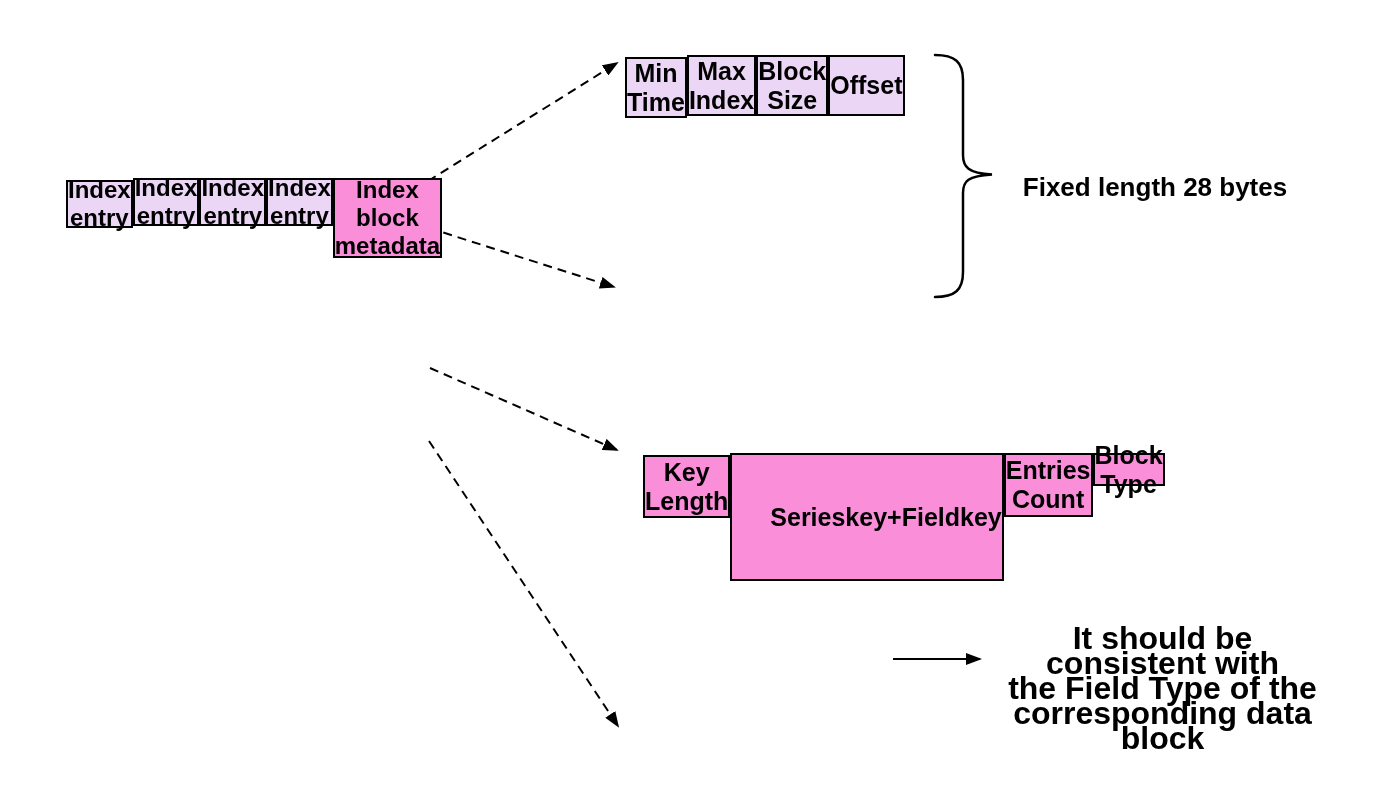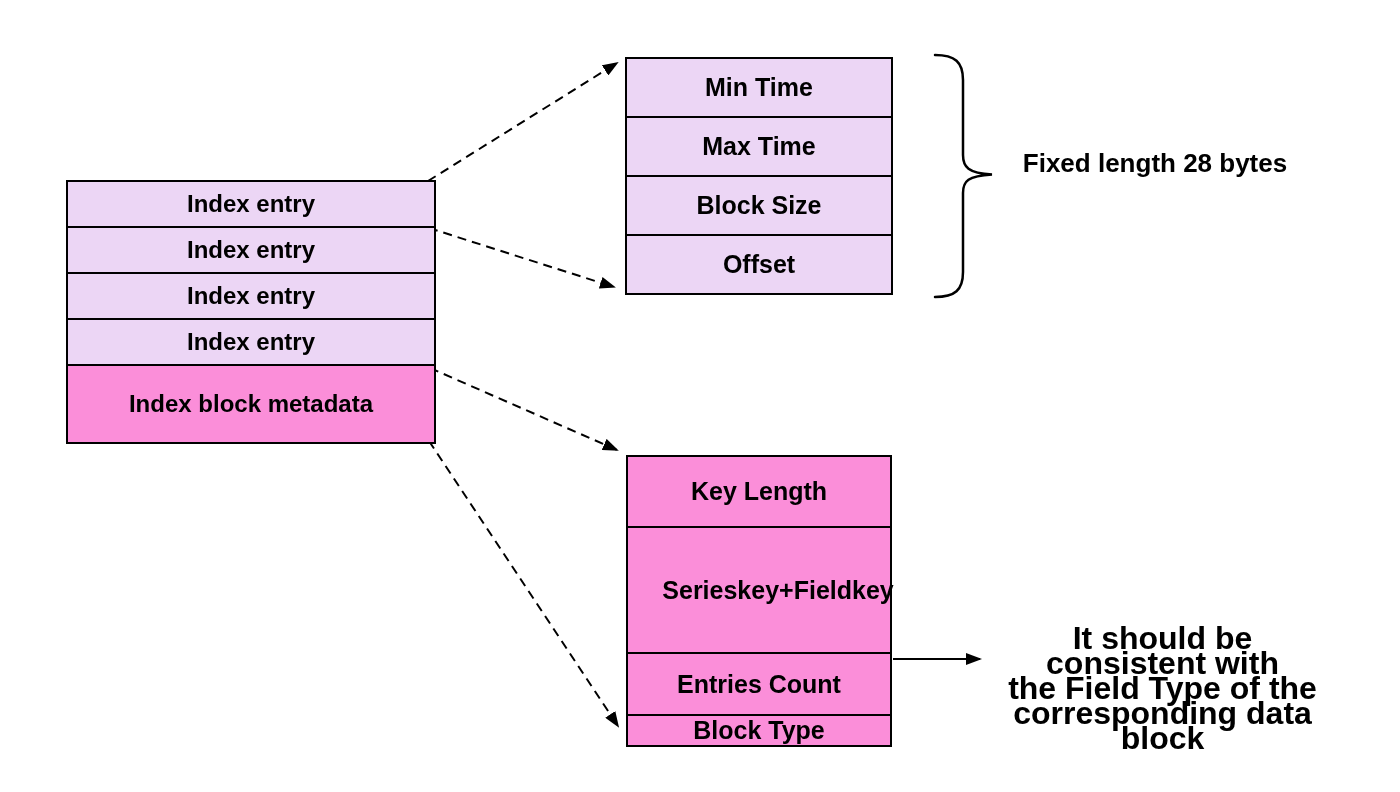--- a/index.html
+++ b/index.html
@@ -21,21 +21,21 @@
     position: absolute;
     left: 0;
     top: 0;
     width: 1400px;
     height: 792px;
     pointer-events: none;
   }
   .stack {
     position: absolute;
     display: flex;
-    flex-direction: column;
+    flex-direction: row;
   }
   .box {
     box-sizing: border-box;
     border: 2px solid #000000;
     display: flex;
     align-items: center;
     justify-content: center;
     text-align: center;
   }
   .stack .box + .box { margin-top: -2px; }
@@ -46,29 +46,29 @@
   .row-entry    { height: 48px; background: #ECD6F5; }
   .row-metadata { height: 80px; background: #FB8ED9; }
 
   
   .entry-detail-stack { left: 625px; top: 57px; width: 268px; }
   .entry-detail-stack .box { font-size: 25px; background: #ECD6F5; height: 61px; }
 
   
   .meta-detail-stack { left: 626px; top: 455px; width: 266px; }
   .meta-detail-stack .box { font-size: 25px; background: #FB8ED9; }
-  .row-keylength    { height: 73px; }
+  .row-keylength    { height: 63px; margin-left: 17px; }
   .row-serieskey    { height: 128px; padding-left: 38px; }
   .row-blocktype    { height: 33px; }
   .row-entriescount { height: 64px; }
 
   .fixed-length-label {
     position: absolute;
     left: 1005px;
-    top: 149px;
+    top: 173px;
     width: 300px;
     text-align: center;
     font-size: 26px;
     line-height: 28px;
   }
   .note-label {
     position: absolute;
     left: 990px;
     top: 626px;
     width: 345px;
@@ -120,21 +120,21 @@
     <div class="box row-metadata">
       <span>Index block metadata</span>
     </div>
   </div>
 
   <div class="stack entry-detail-stack">
     <div class="box">
       <span>Min Time</span>
     </div>
     <div class="box">
-      <span>Max Time</span>
+      <span>Max Index</span>
     </div>
     <div class="box">
       <span>Block Size</span>
     </div>
     <div class="box">
       <span>Offset</span>
     </div>
   </div>
 
   <div class="stack meta-detail-stack">

